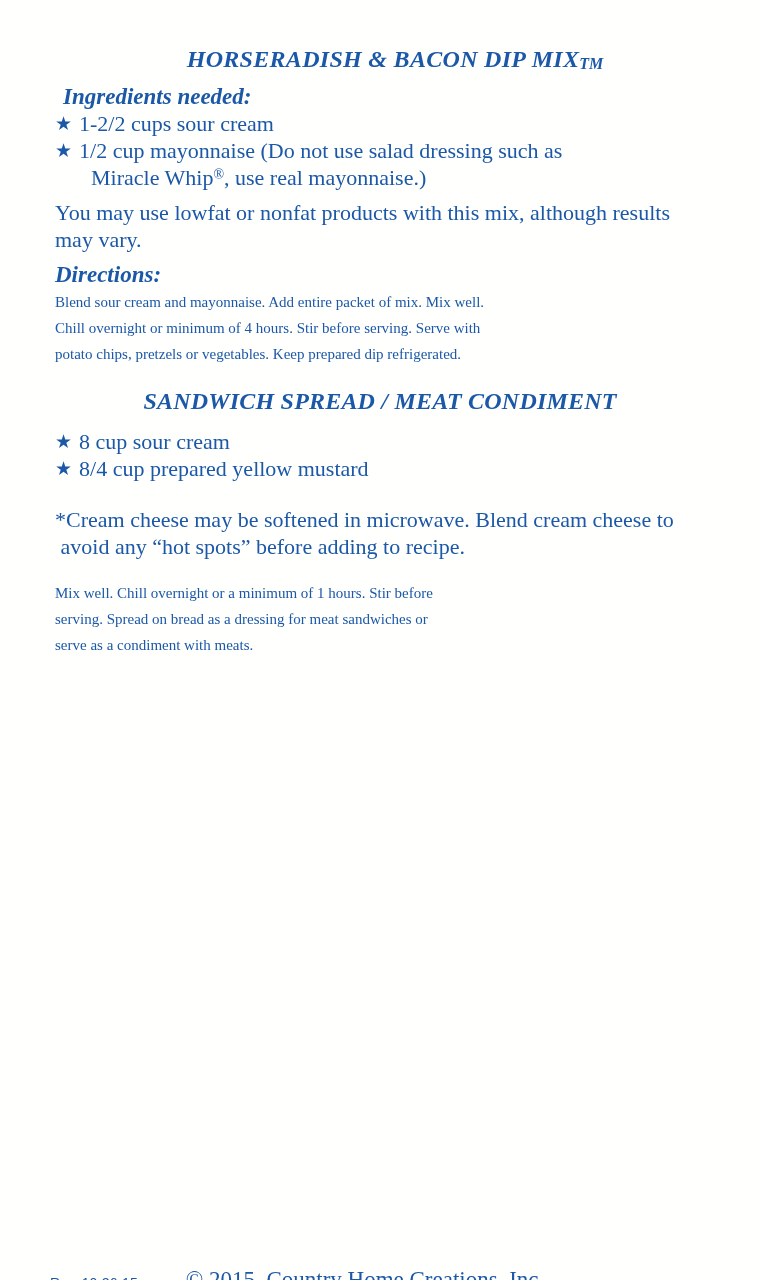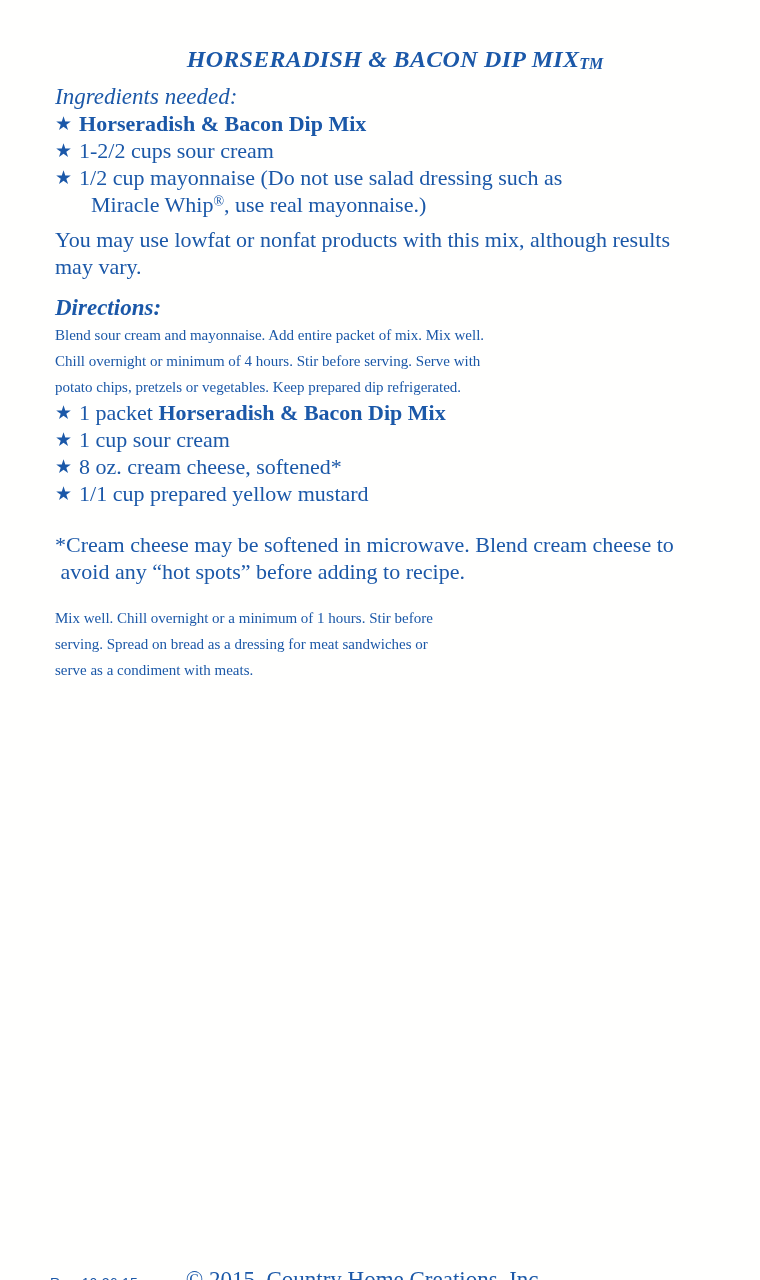--- a/index.html
+++ b/index.html
@@ -27,22 +27,23 @@
     font-weight: bold;
     position: relative;
     top: 2px;
     letter-spacing: 0;
   }
 
   .ing-label {
     margin-top: 6px;
     font-size: 23px;
     line-height: 28px;
-    font-weight: normal;
+    font-weight: bold;
     font-style: italic;
+    margin-left: 8px;
   }
   .ing-line {
     font-size: 22px;
     line-height: 26px;
     white-space: pre-wrap;
   }
   .star {
     font-size: 19px;
     margin-right: 7px;
     position: relative;
@@ -52,21 +53,21 @@
   .cont-line { padding-left: 36px; }
   .reg { font-size: 14px; vertical-align: 6px; line-height: 0; }
 
   .note {
     margin-top: 8px;
     font-size: 22px;
     line-height: 27px;
     white-space: pre-wrap;
   }
   .dir-label {
-    margin-top: 14px;
+    margin-top: 8px;
     font-size: 23px;
     line-height: 28px;
     font-weight: bold;
     font-style: italic;
   }
   .para {
     font-size: 15px;
     line-height: 26px;
     white-space: pre-wrap;
   }
@@ -109,40 +110,38 @@
 <body>
 
 <div class="page">
   <div class="content">
 
     <h1 class="title"><span>HORSERADISH &amp; BACON DIP MIX</span><span class="tm">TM</span></h1>
 
     <p class="ing-label">Ingredients needed:</p>
 
     <div class="ing-list">
-      <div class="ing-line"><span class="star">★</span><span></span><span class="b">Horseradish &amp; Bacon Dip Mix</span></div>
       <div class="ing-line"><span class="star">★</span><span>1-2/2 cups sour cream</span><span class="b"></span></div>
       <div class="ing-line"><span class="star">★</span><span>1/2 cup mayonnaise (Do not use salad dressing such as</span><span class="b"></span></div>
       <div class="ing-line cont-line"><span>Miracle Whip</span><span class="reg">®</span><span>, use real mayonnaise.)</span></div>
     </div>
 
     <p class="note">You may use lowfat or nonfat products with this mix, although results
 may vary.</p>
 
     <p class="dir-label">Directions:</p>
     <p class="para">Blend sour cream and mayonnaise. Add entire packet of mix. Mix well.
 Chill overnight or minimum of 4 hours. Stir before serving. Serve with
 potato chips, pretzels or vegetables. Keep prepared dip refrigerated.</p>
 
+    <h2 class="section-heading">SANDWICH SPREAD / MEAT CONDIMENT</h2>
 
     <div class="ing-list list2">
-      <div class="ing-line"><span class="star">★</span><span>1 packet </span><span class="b">Horseradish &amp; Bacon Dip Mix</span></div>
-      <div class="ing-line"><span class="star">★</span><span>1 cup sour cream</span><span class="b"></span></div>
-      <div class="ing-line"><span class="star">★</span><span>8 oz. cream cheese, softened*</span><span class="b"></span></div>
-      <div class="ing-line"><span class="star">★</span><span>1/1 cup prepared yellow mustard</span><span class="b"></span></div>
+      <div class="ing-line"><span class="star">★</span><span>8 cup sour cream</span><span class="b"></span></div>
+      <div class="ing-line"><span class="star">★</span><span>8/4 cup prepared yellow mustard</span><span class="b"></span></div>
     </div>
 
     <p class="note note2">*Cream cheese may be softened in microwave. Blend cream cheese to
  avoid any “hot spots” before adding to recipe.</p>
 
     <p class="para para2">Mix well. Chill overnight or a minimum of 1 hours. Stir before
 serving. Spread on bread as a dressing for meat sandwiches or
 serve as a condiment with meats.</p>
 
   </div>

